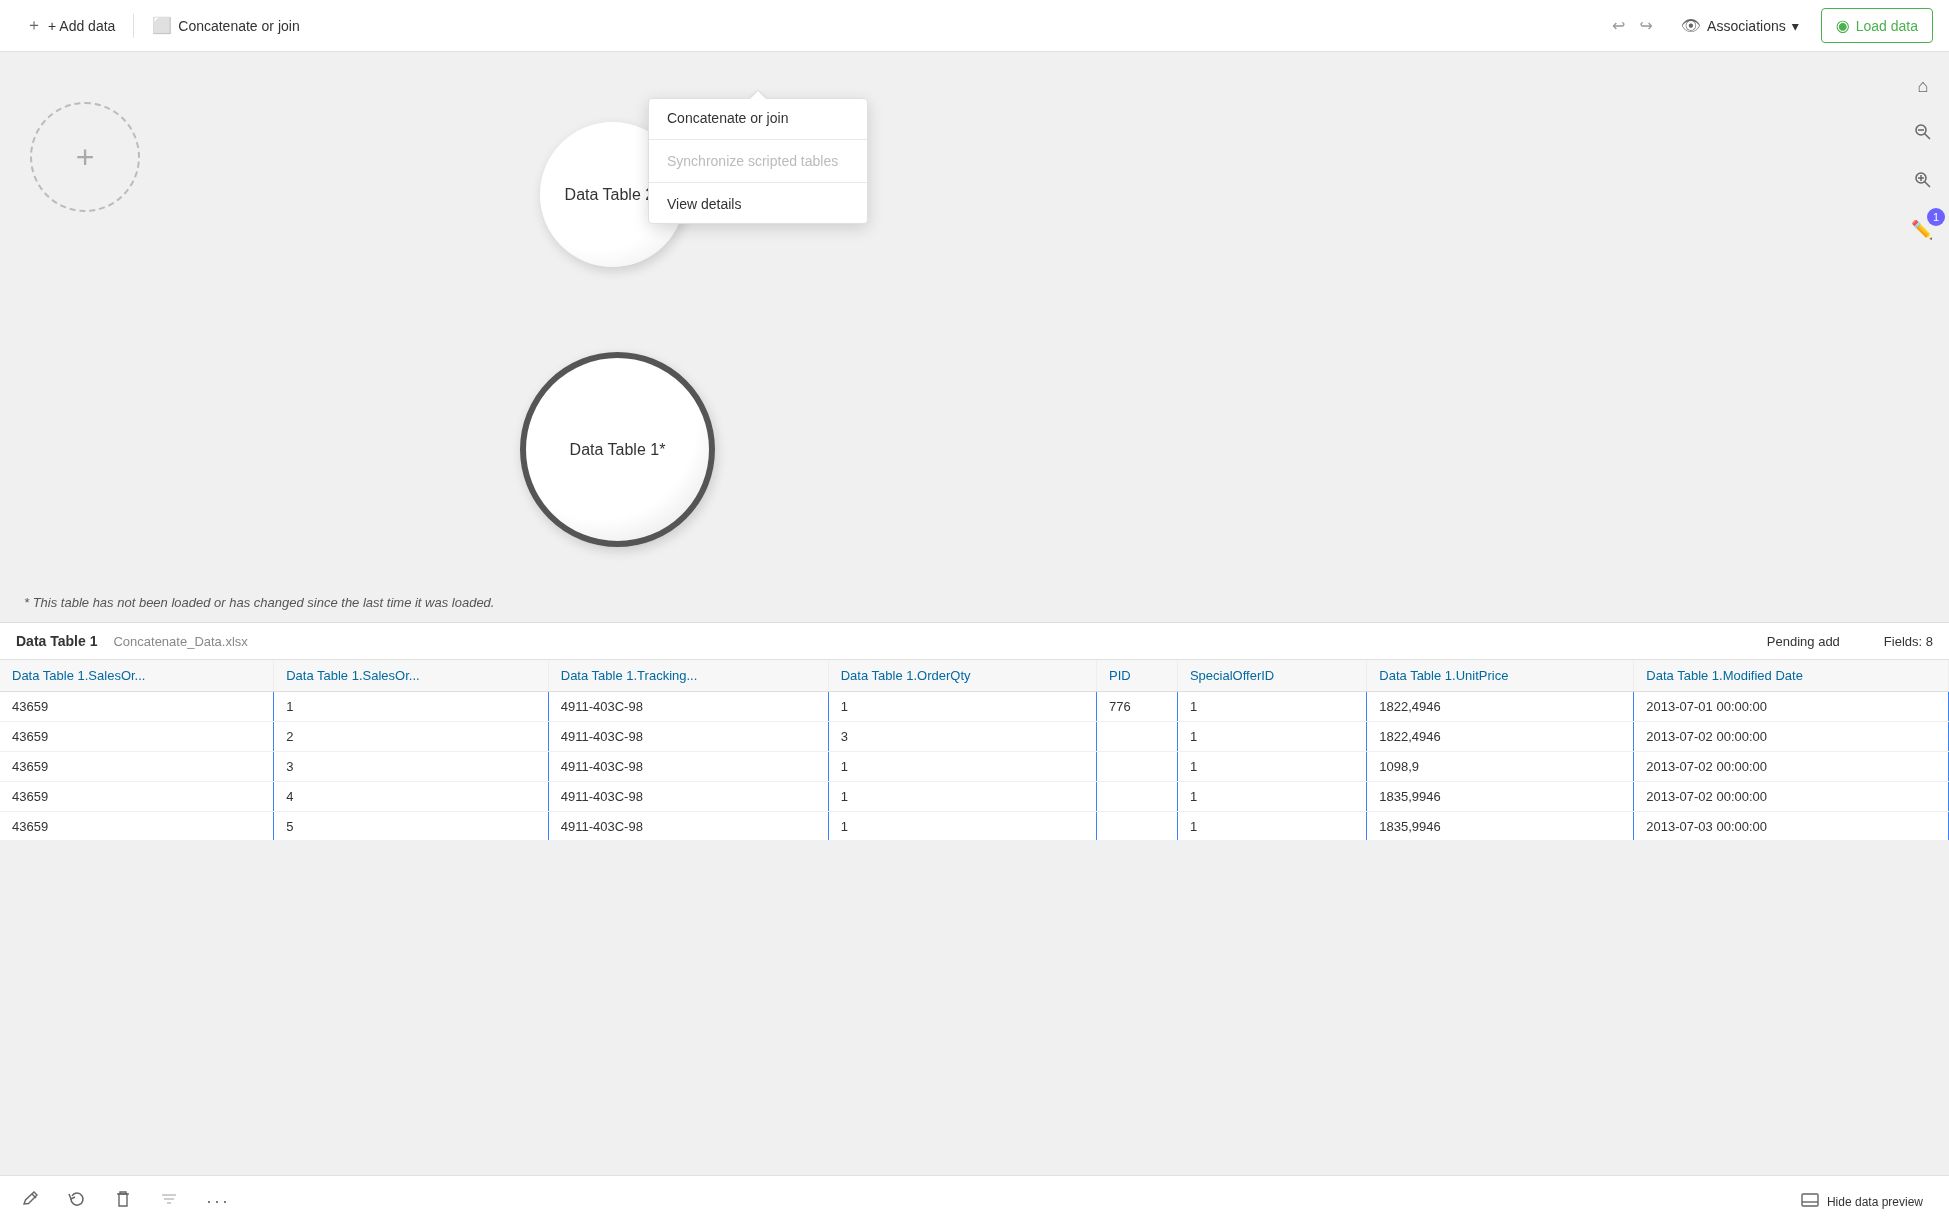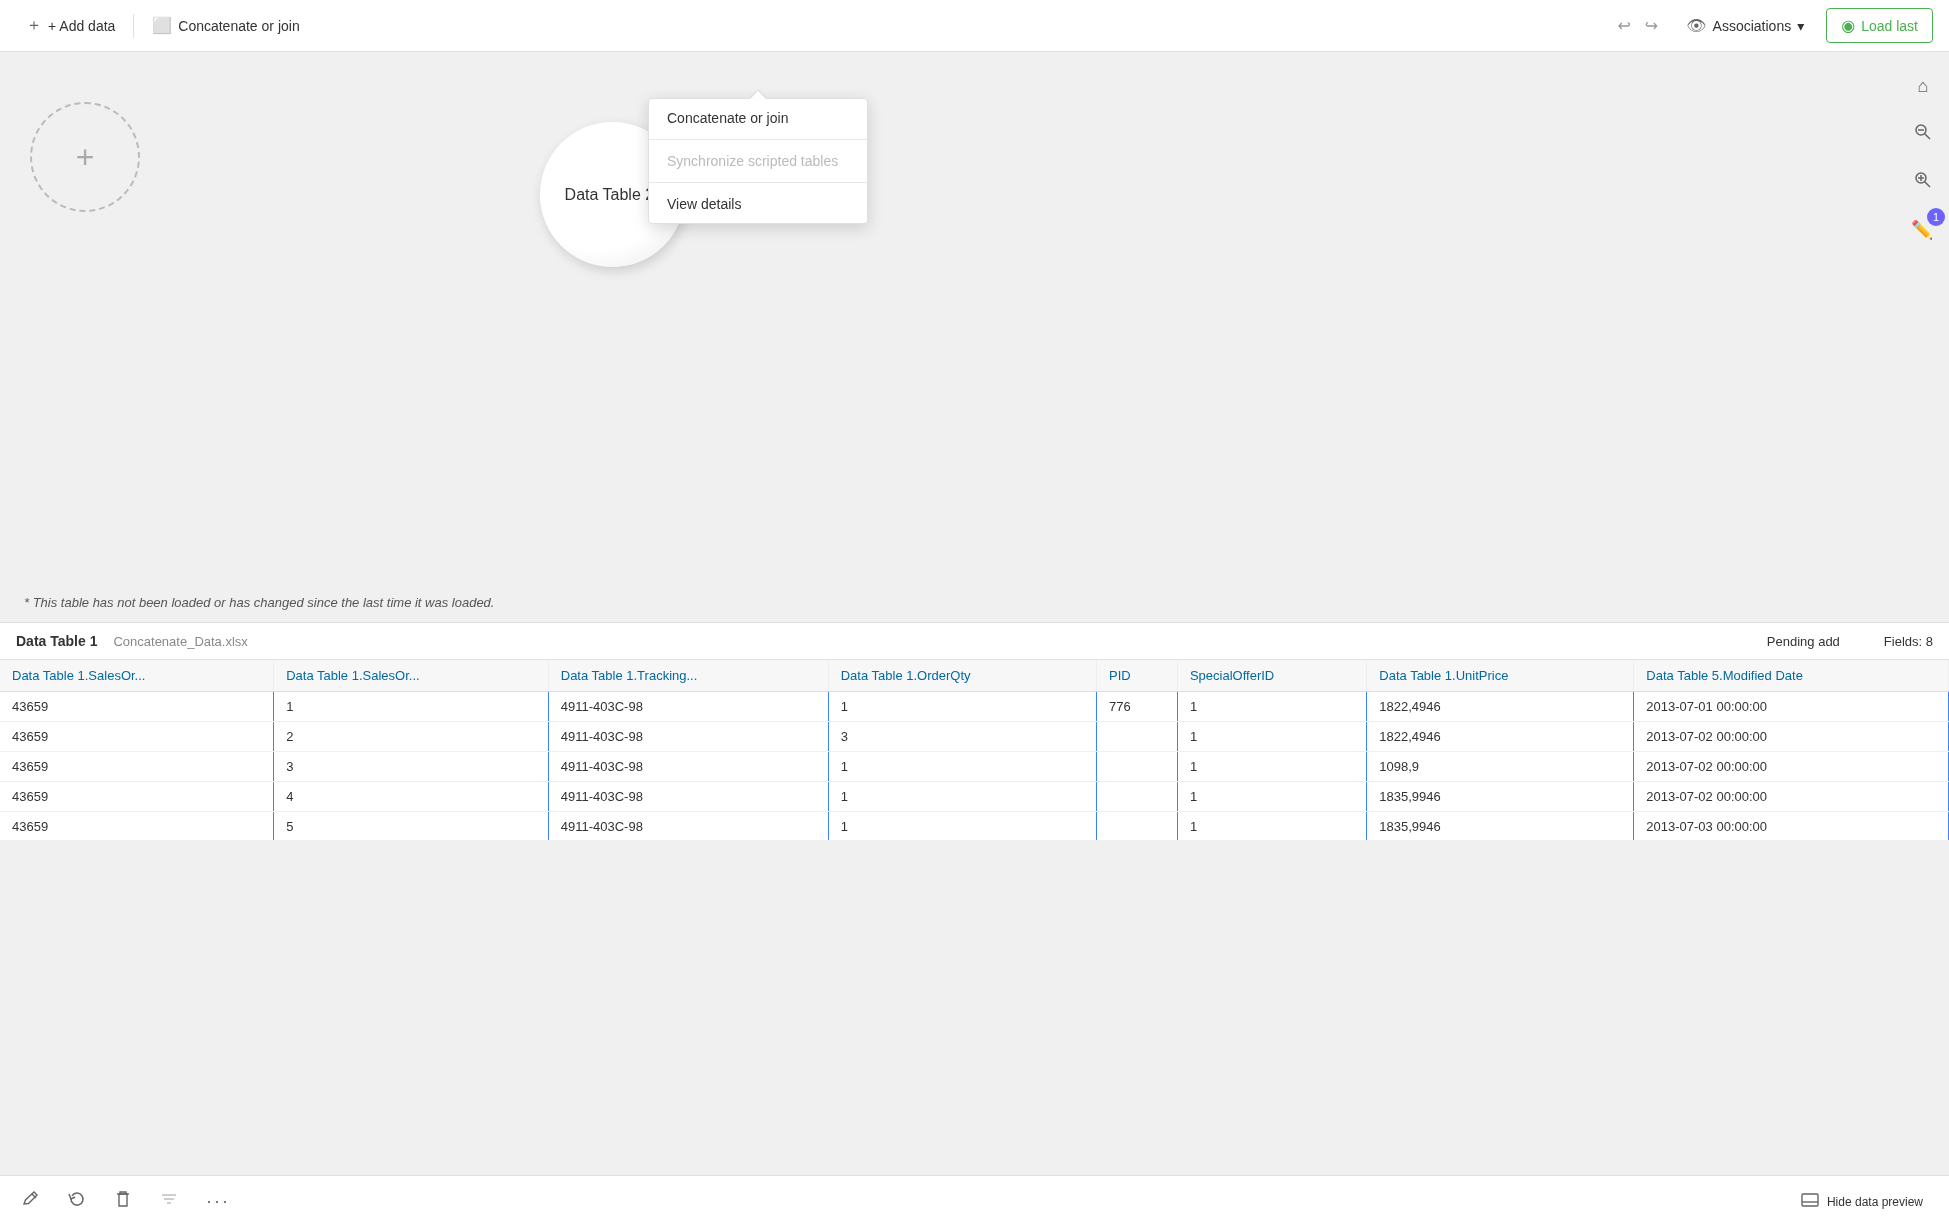--- a/index.html
+++ b/index.html
@@ -187,35 +187,38 @@
       <button>↩</button>
       <button>↪</button>
     </div>
     <button class="associations-btn">
       <span class="associations-icon">👁</span>
       <span>Associations</span>
       <span>▾</span>
     </button>
     <button class="load-data-btn">
       <span style="font-size:16px; color:#4caf50;">◉</span>
-      <span>Load last</span>
+      <span>Load data</span>
     </button>
   </div>
 </div>
 
 <div class="canvas-area">
 
   <div class="add-circle">
     <span class="add-circle-plus">+</span>
   </div>
 
   <div class="data-circle data-circle-2">
     <span>Data Table 2*</span>
   </div>
 
+  <div class="data-circle data-circle-1">
+    <span>Data Table 1*</span>
+  </div>
 
   <div class="canvas-controls">
     <button class="ctrl-btn">
       <span>⌂</span>
     </button>
     <button class="ctrl-btn">
       <span style="font-size:16px;">
         <svg width="18" height="18" viewBox="0 0 18 18">
             <circle cx="7" cy="7" r="5" fill="none" stroke="#666" stroke-width="1.5"></circle>
             <line x1="10.5" y1="10.5" x2="16" y2="16" stroke="#666" stroke-width="1.5"></line>
@@ -257,21 +260,21 @@
     <table>
       <thead>
         <tr>
           <th>Data Table 1.SalesOr...</th>
           <th>Data Table 1.SalesOr...</th>
           <th>Data Table 1.Tracking...</th>
           <th>Data Table 1.OrderQty</th>
           <th>PID</th>
           <th>SpecialOfferID</th>
           <th>Data Table 1.UnitPrice</th>
-          <th>Data Table 5.Modified Date</th>
+          <th>Data Table 1.Modified Date</th>
         </tr>
       </thead>
       <tbody id="table-body">
       <tr>
             <td>43659</td>
             <td>1</td>
             <td>4911-403C-98</td>
             <td>1</td>
             <td>776</td>
             <td>1</td>

